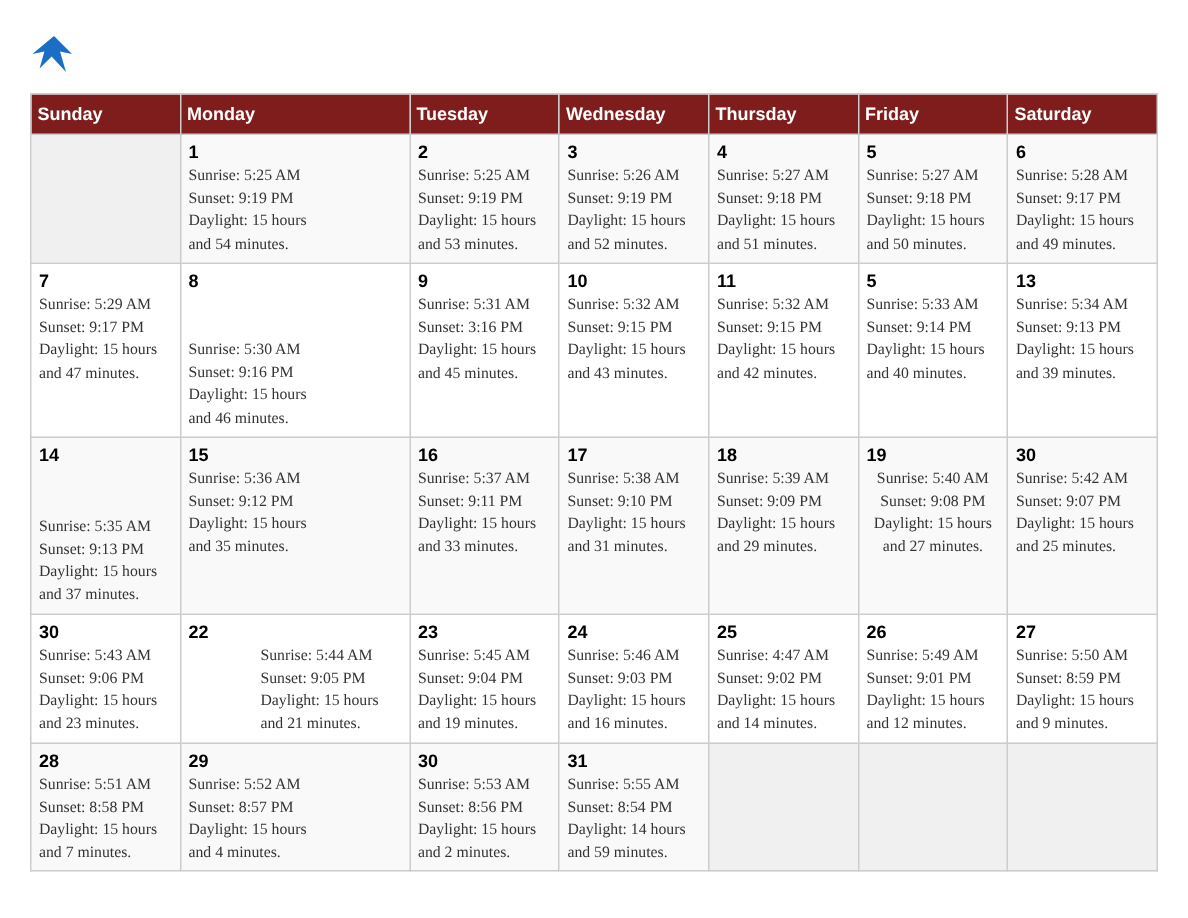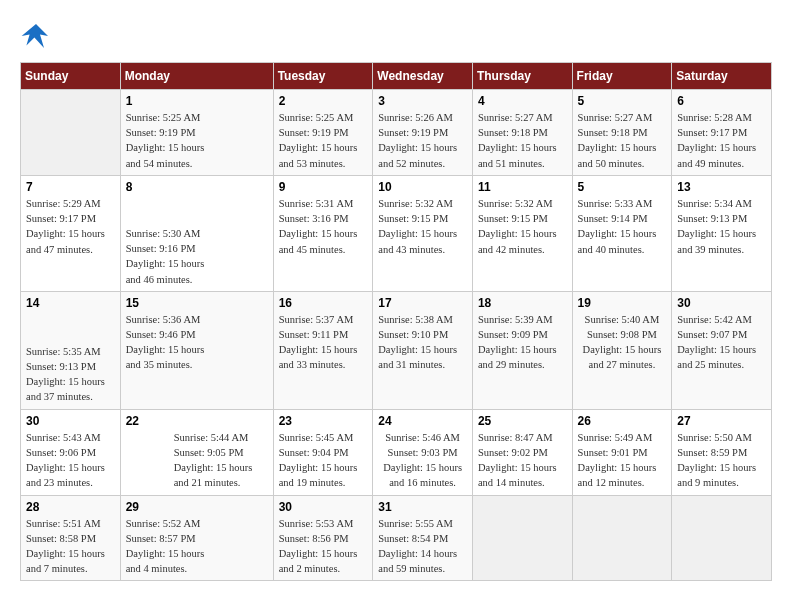--- a/index.html
+++ b/index.html
@@ -218,21 +218,21 @@
         <td>
           <div class="day-number">14</div>
           <div class="day-info" style="white-space: pre-line; margin-top: 34px;">Sunrise: 5:35 AM
 Sunset: 9:13 PM
 Daylight: 15 hours
 and 37 minutes.</div>
         </td>
         <td>
           <div class="day-number">15</div>
           <div class="day-info" style="white-space: pre-line;">Sunrise: 5:36 AM
-Sunset: 9:46 PM
+Sunset: 9:12 PM
 Daylight: 15 hours
 and 35 minutes.</div>
         </td>
         <td>
           <div class="day-number">16</div>
           <div class="day-info" style="white-space: pre-line;">Sunrise: 5:37 AM
 Sunset: 9:11 PM
 Daylight: 15 hours
 and 33 minutes.</div>
         </td>
@@ -282,28 +282,28 @@
         </td>
         <td>
           <div class="day-number">23</div>
           <div class="day-info" style="white-space: pre-line;">Sunrise: 5:45 AM
 Sunset: 9:04 PM
 Daylight: 15 hours
 and 19 minutes.</div>
         </td>
         <td>
           <div class="day-number">24</div>
-          <div class="day-info" style="white-space: pre-line; text-align: center;">Sunrise: 5:46 AM
+          <div class="day-info" style="white-space: pre-line;">Sunrise: 5:46 AM
 Sunset: 9:03 PM
 Daylight: 15 hours
 and 16 minutes.</div>
         </td>
         <td>
           <div class="day-number">25</div>
-          <div class="day-info" style="white-space: pre-line;">Sunrise: 8:47 AM
+          <div class="day-info" style="white-space: pre-line;">Sunrise: 4:47 AM
 Sunset: 9:02 PM
 Daylight: 15 hours
 and 14 minutes.</div>
         </td>
         <td>
           <div class="day-number">26</div>
           <div class="day-info" style="white-space: pre-line;">Sunrise: 5:49 AM
 Sunset: 9:01 PM
 Daylight: 15 hours
 and 12 minutes.</div>

